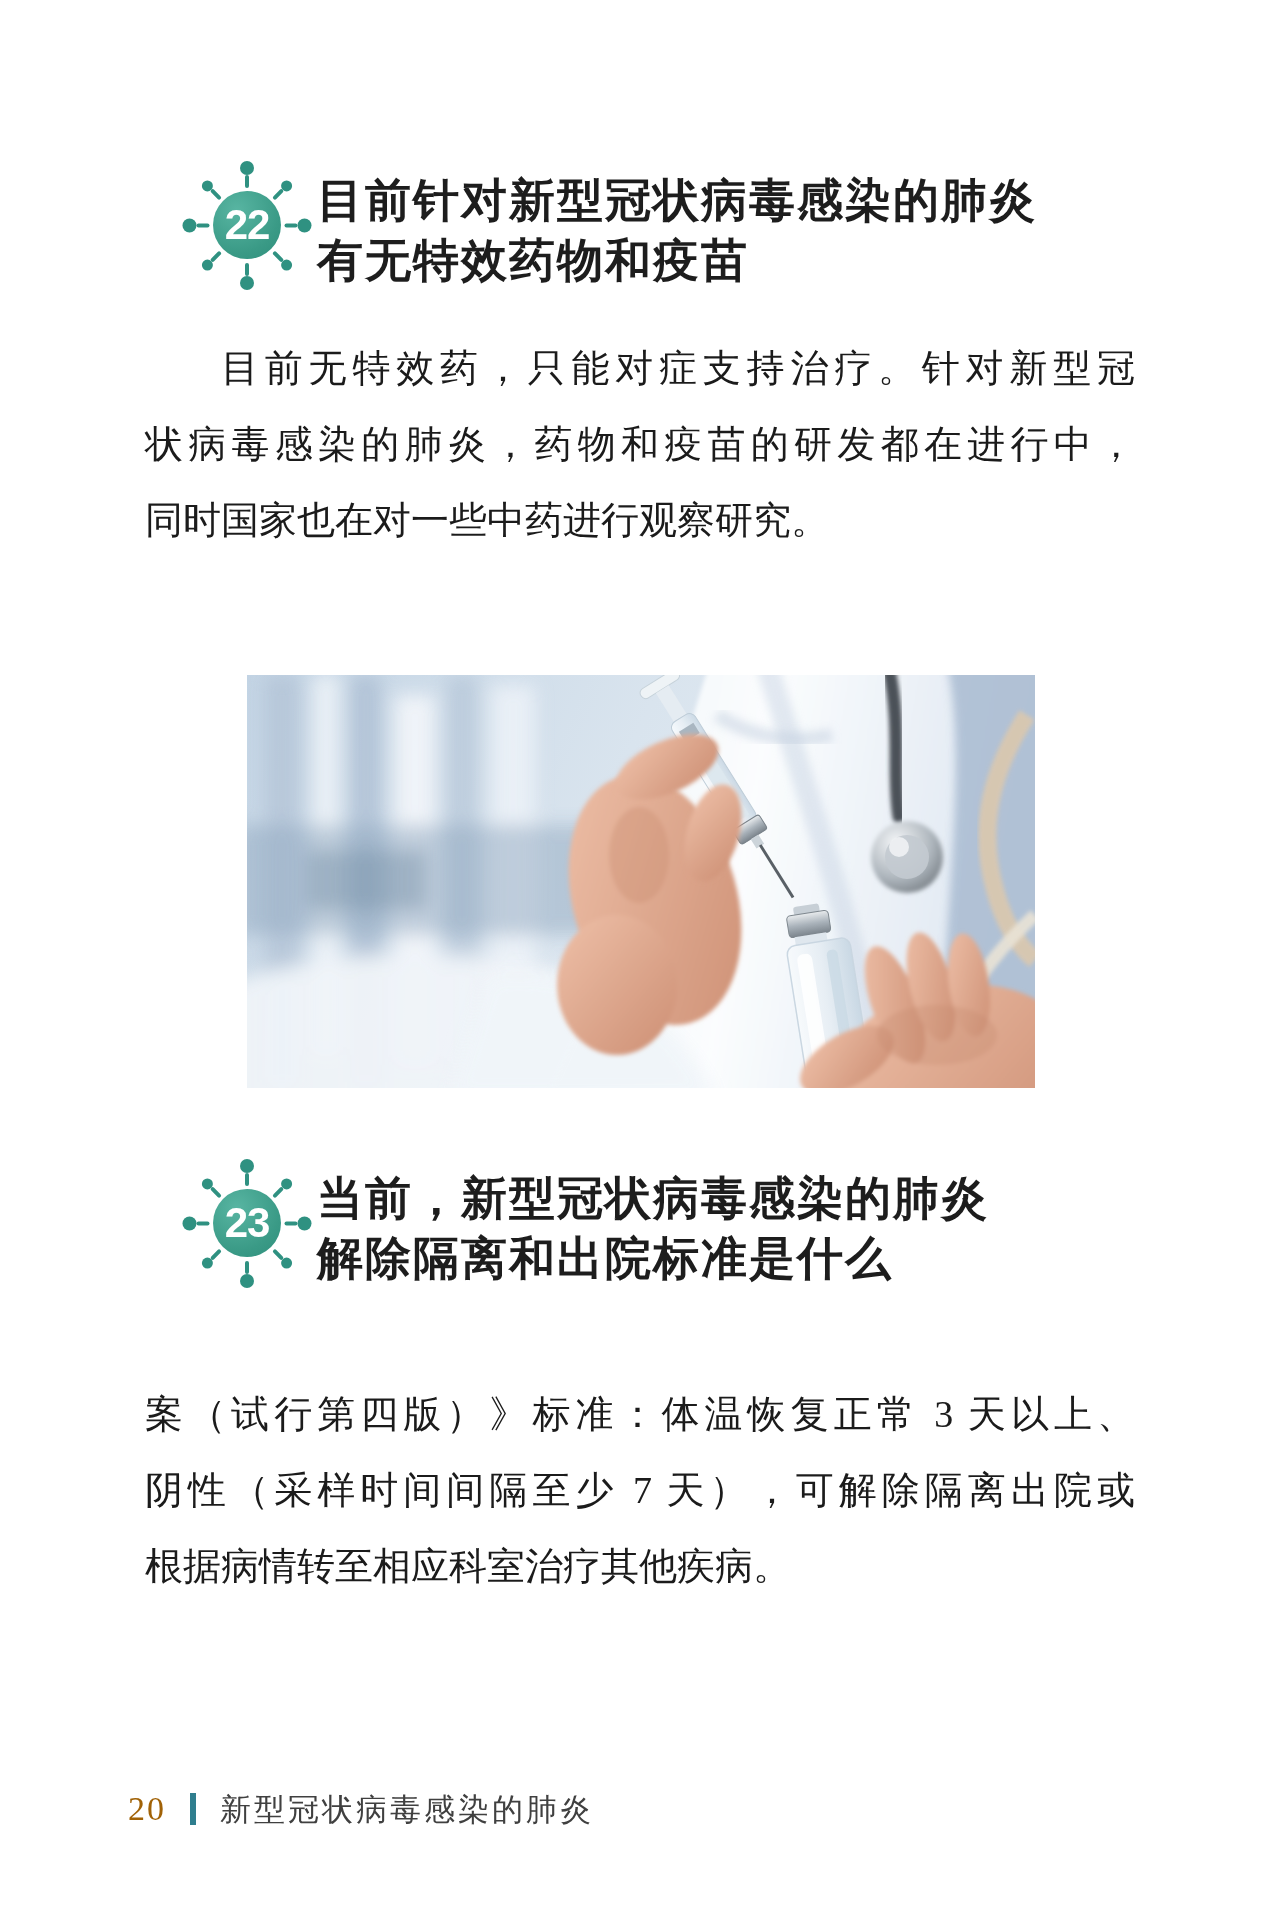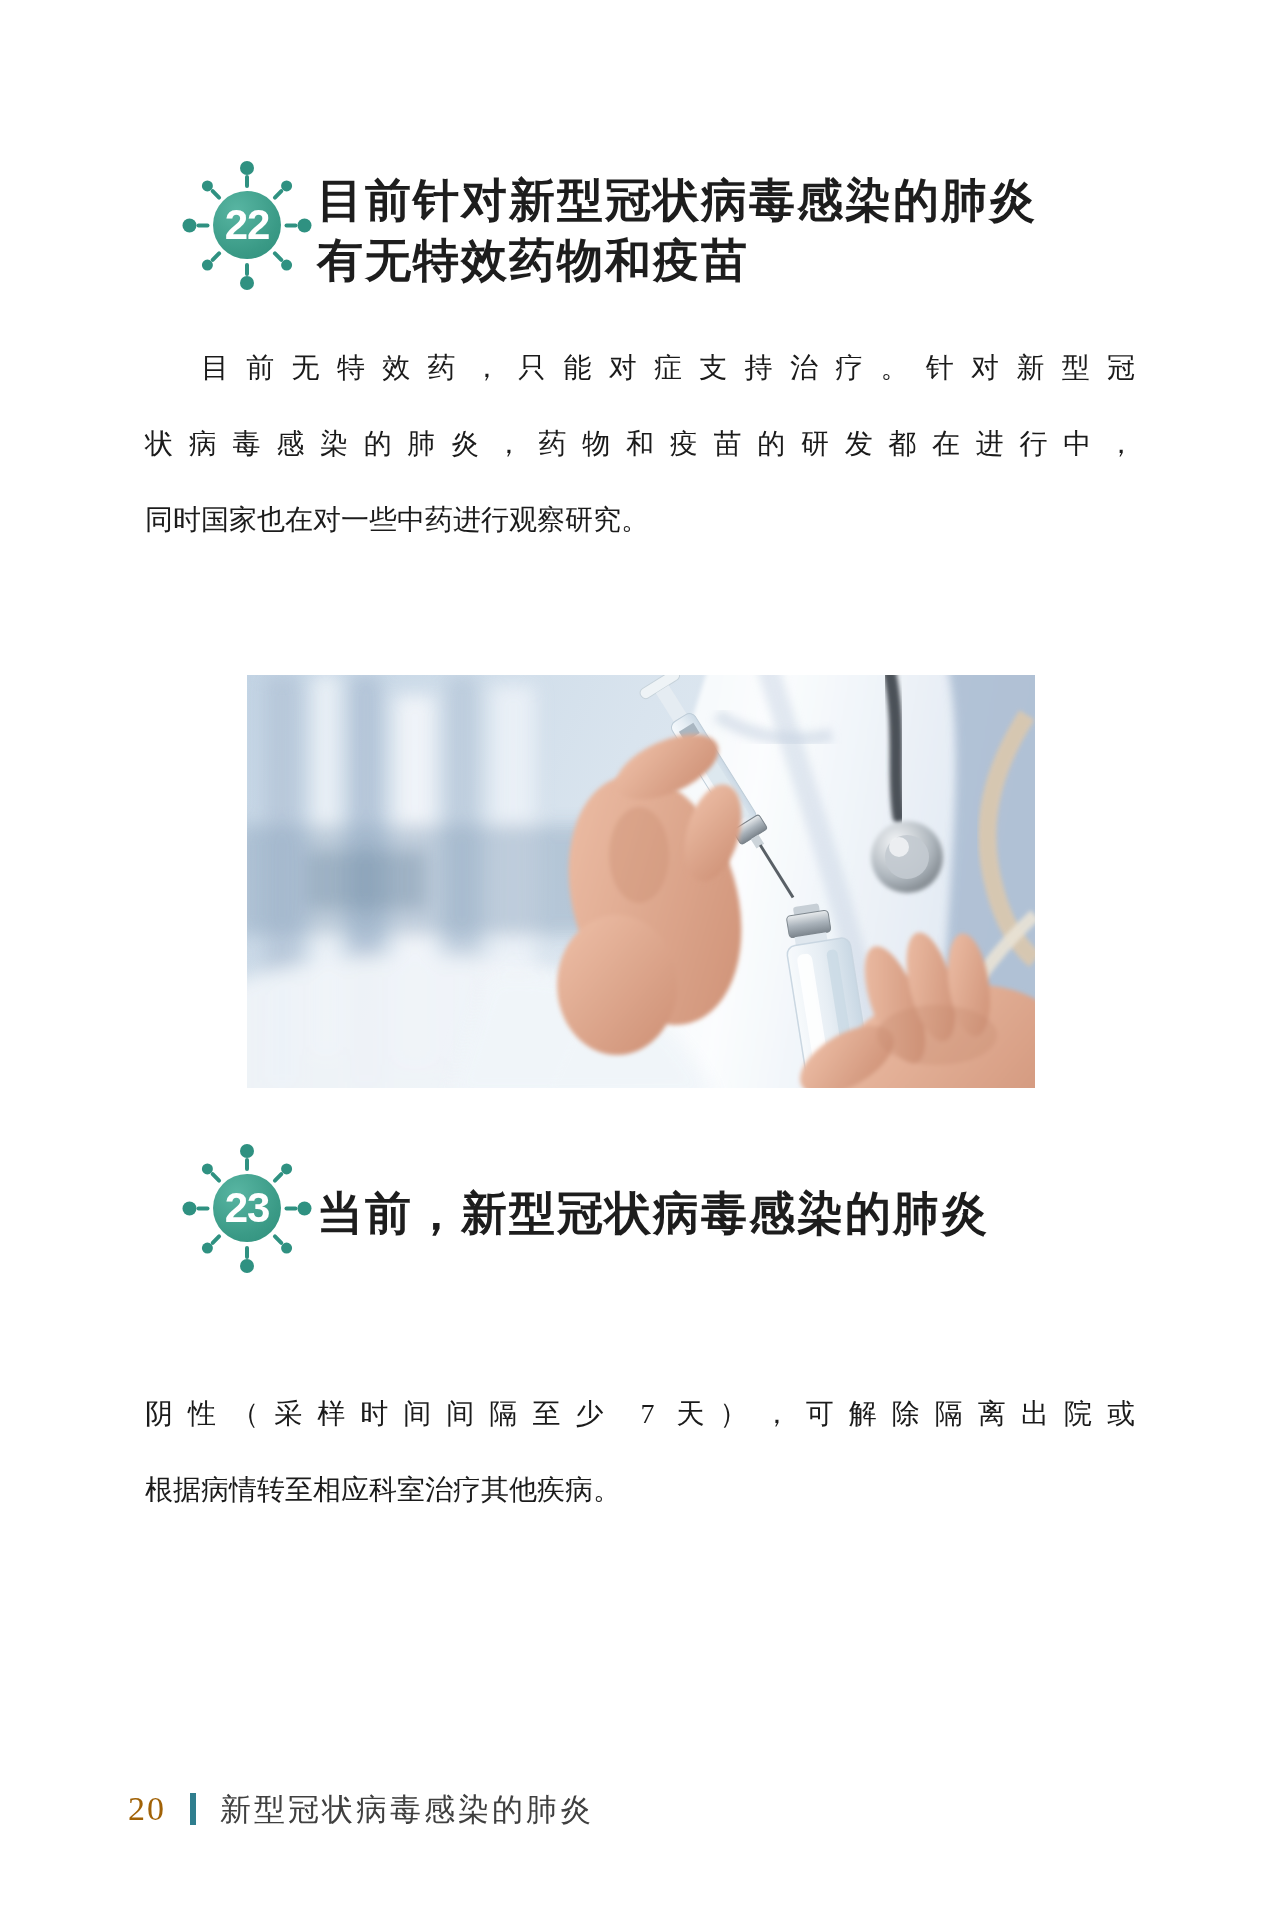--- a/index.html
+++ b/index.html
@@ -31,21 +31,21 @@
     content:"";position:absolute;left:50%;top:-11px;transform:translateX(-50%);
     width:11px;height:11px;border-radius:50%;background:#2f9181;
   }
   .spoke:nth-child(odd)::after{width:14px;height:14px;top:-14px;}
   .q-title{
     margin:10px 0 0;font:800 46px/60px "Liberation Sans",sans-serif;
     color:#1d1d1d;letter-spacing:2px;
   }
   .q-title span{display:block;}
   
-  .answer{position:absolute;left:145px;width:990px;font-size:28px;line-height:76px;color:#1b1b1b;}
+  .answer{position:absolute;left:145px;width:990px;font-size:38px;line-height:76px;color:#1b1b1b;}
   #p1{top:330px;}
   #p2{top:1376px;}
   .pline{text-align:justify;text-align-last:justify;}
   .pline.first{text-indent:2em;}
   .pline.last{text-align-last:left;}
   
   .photo{position:absolute;left:247px;top:675px;width:788px;height:413px;margin:0;overflow:hidden;background:#dbe5ee;}
   .photo svg{display:block;}
   
   .footer{position:absolute;left:128px;top:1792px;display:flex;align-items:center;}
@@ -205,24 +205,26 @@
     <span class="spoke" style="--a:135deg"></span>
     <span class="spoke" style="--a:180deg"></span>
     <span class="spoke" style="--a:225deg"></span>
     <span class="spoke" style="--a:270deg"></span>
     <span class="spoke" style="--a:315deg"></span>
     <span class="badge-circle"></span>
     <span class="badge-number">23</span>
   </div>
   <h2 class="q-title">
     <span>当前，新型冠状病毒感染的肺炎</span>
+    <span>解除隔离和出院标准是什么</span>
   </h2>
 </div>
 
 <div class="answer" id="p2">
+  <div class="pline">案（试行第四版）》标准：体温恢复正常 3 天以上、</div>
   <div class="pline">阴性（采样时间间隔至少 7 天），可解除隔离出院或</div>
   <div class="pline last">根据病情转至相应科室治疗其他疾病。</div>
 </div>
 
 <div class="footer">
   <span class="footer-num">20</span>
   <span class="footer-bar"></span>
   <span class="footer-title">新型冠状病毒感染的肺炎</span>
 </div>
 

